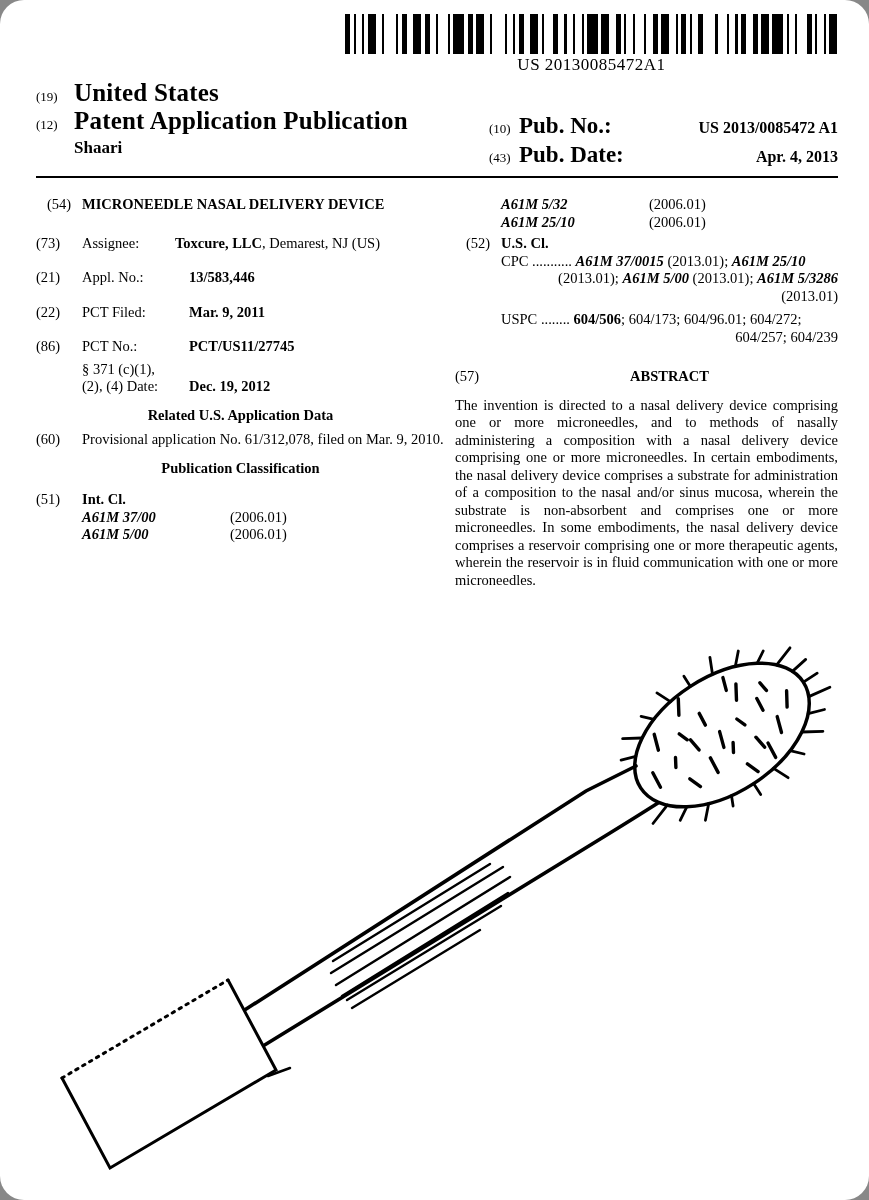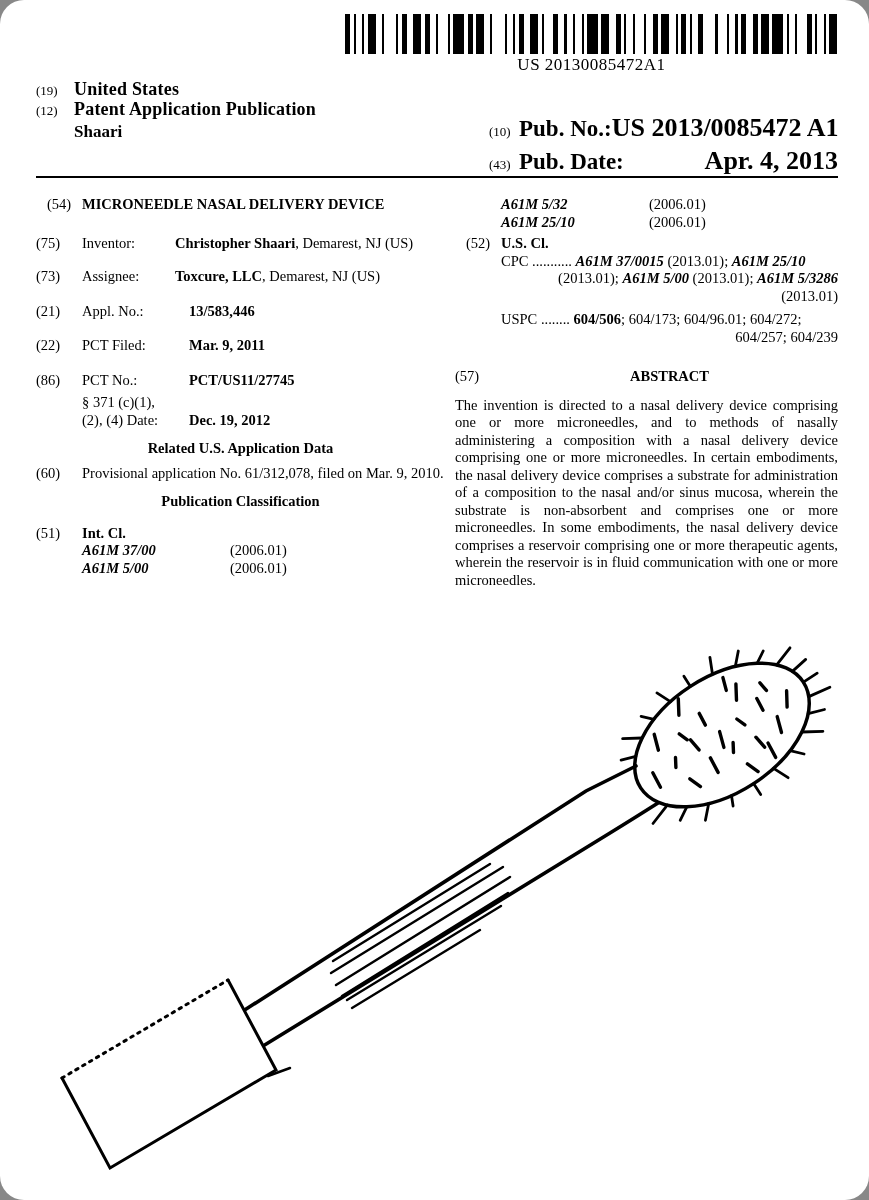--- a/index.html
+++ b/index.html
@@ -9,28 +9,28 @@
   
   #barcode{position:absolute;left:345px;top:14px;width:493px;height:40px;}
   #barcode i{position:absolute;top:0;height:100%;background:#000;}
   .bc-text{position:absolute;left:345px;top:55px;width:493px;text-align:center;
            font-size:17px;letter-spacing:.5px;}
 
   
   .hdr-left{position:absolute;left:36px;top:79px;}
   .hl-row{display:flex;align-items:baseline;line-height:1.12;}
   .kind{font-size:13px;width:38px;flex:none;}
-  .h-big{font-weight:bold;font-size:18px;letter-spacing:.2px;white-space:nowrap;}
+  .h-big{font-weight:bold;font-size:25px;letter-spacing:.2px;white-space:nowrap;}
   .h-author{font-weight:bold;font-size:17px;margin-left:38px;margin-top:3px;}
 
   .hdr-right{position:absolute;left:489px;top:112px;width:349px;}
   .hr-row{display:flex;align-items:baseline;line-height:1.25;}
   .hr-row .kind{width:30px;font-size:13px;}
   .hr-label{font-weight:bold;font-size:23px;white-space:nowrap;}
-  .hr-value{font-weight:bold;font-size:26px;margin-left:auto;white-space:nowrap;}
+  .hr-value{font-weight:bold;font-size:16px;margin-left:auto;white-space:nowrap;}
 
   .rule{position:absolute;left:36px;top:176px;width:802px;border-top:2.5px solid #000;}
 
   
   .col-left{position:absolute;left:36px;top:196px;width:409px;font-size:14.5px;line-height:17.5px;}
   .col-right{position:absolute;left:455px;top:196px;width:383px;font-size:14.5px;line-height:17.5px;}
   .row{display:flex;align-items:baseline;}
   .num{flex:none;width:46px;}
   .lab93{flex:none;width:93px;}
   .lab107{flex:none;width:107px;}
@@ -135,25 +135,20 @@
   </div>
 
   <div class="rule"></div>
 
   <div class="col-left">
     <div class="row mb21">
       <span class="num">(54)</span>
       <b>MICRONEEDLE NASAL DELIVERY DEVICE</b>
     </div>
 
-    <div class="row mb16">
-      <span class="num">(75)</span>
-      <span class="lab93">Inventor:</span>
-      <span><b>Christopher Shaari</b><span>, Demarest, NJ (US)</span></span>
-    </div>
 
     <div class="row mb17">
       <span class="num">(73)</span>
       <span class="lab93">Assignee:</span>
       <span><b>Toxcure, LLC</b><span>, Demarest, NJ (US)</span></span>
     </div>
 
     <div class="row mb17">
       <span class="num">(21)</span>
       <span class="lab107">Appl. No.:</span>

